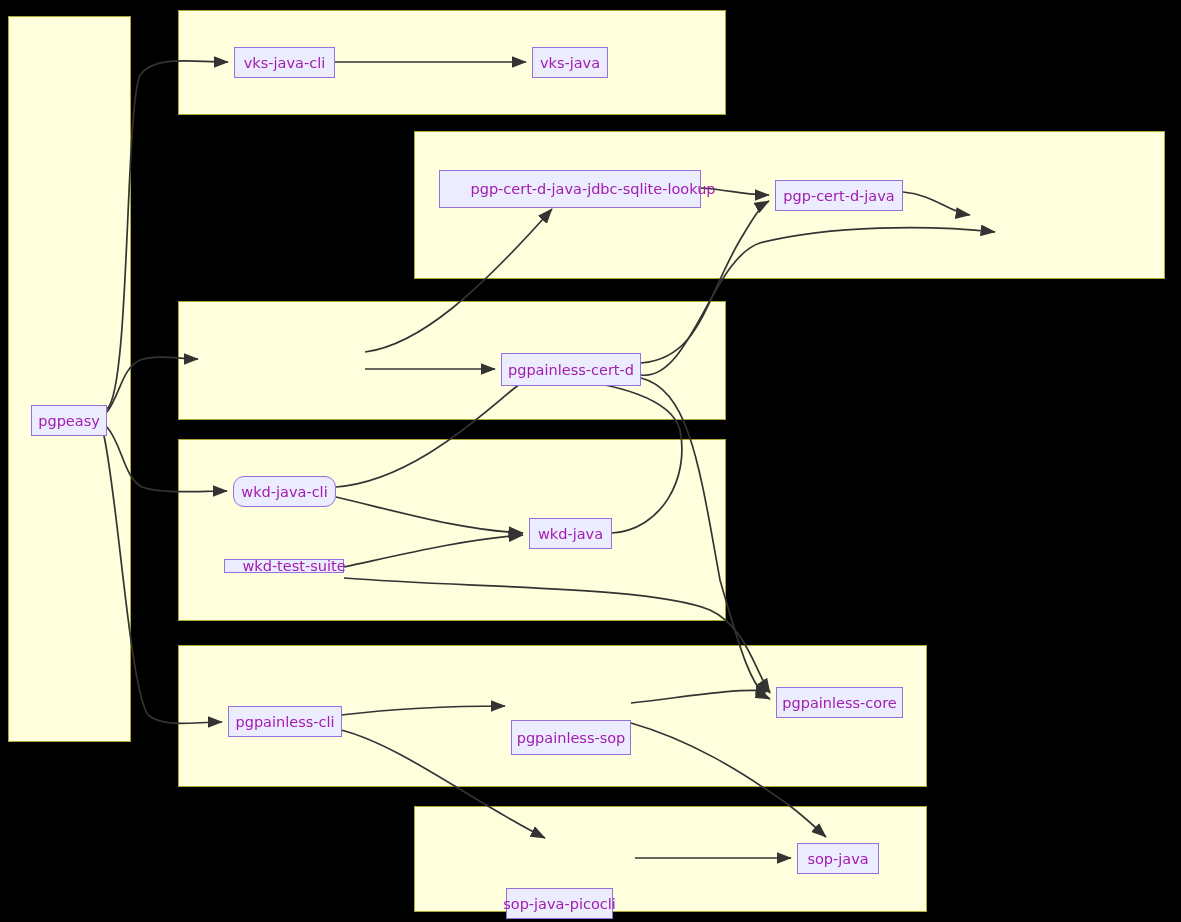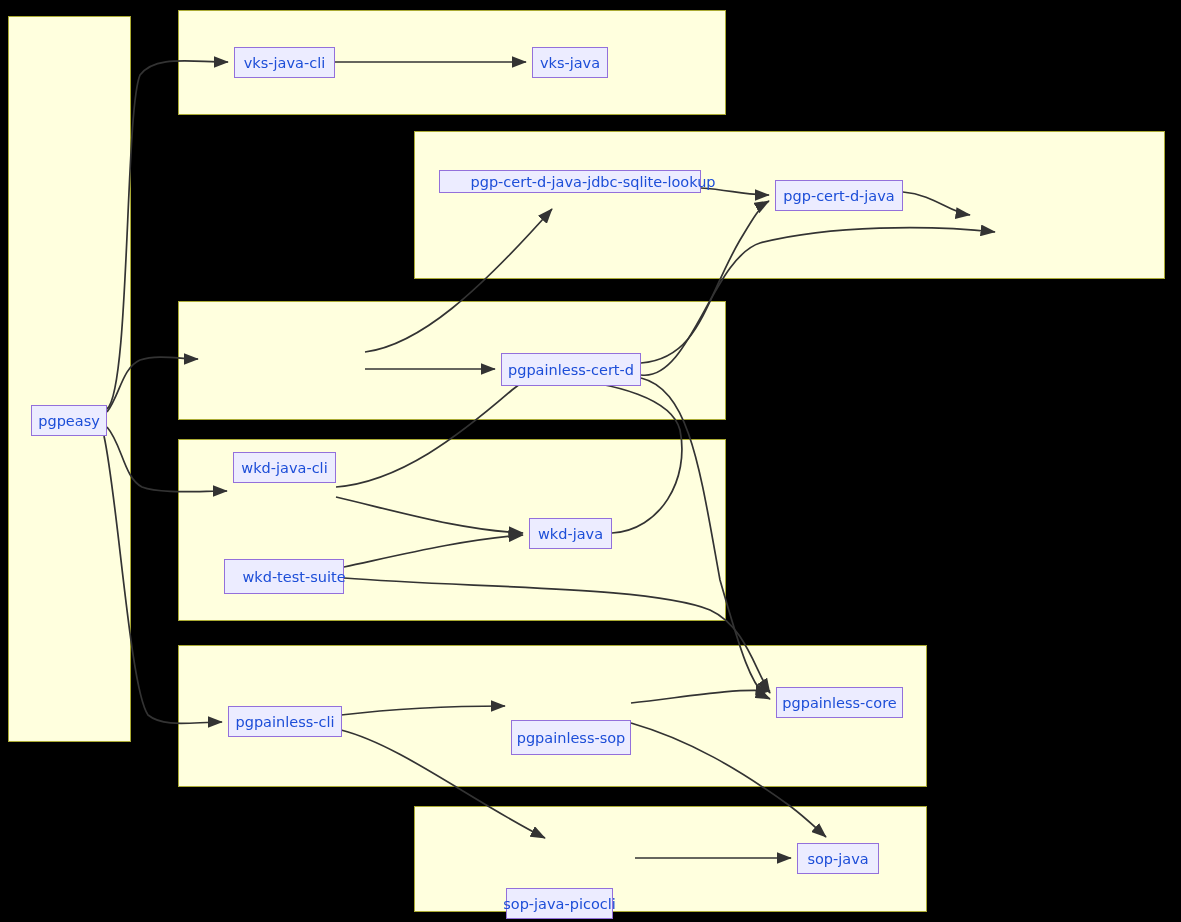--- a/index.html
+++ b/index.html
@@ -41,21 +41,21 @@
   }
   .node {
     position: absolute;
     background: #ececff;
     border: 1px solid #9370db;
     box-sizing: border-box;
     display: flex;
     align-items: center;
     justify-content: center;
     font-size: 14.5px;
-    color: #1d4ed8;
+    color: #a21caf;
     white-space: nowrap;
     z-index: 10;
     border-radius: 0px;
   }
 </style>
 </head>
 <body>
 
 <div id="stage">
 
@@ -108,25 +108,25 @@
         <path d="M341,730 C400,745 470,800 545,838" marker-end="url(#arrowhead)"></path>
         <path d="M631,703 C680,698 730,688 770,691" marker-end="url(#arrowhead)"></path>
         <path d="M631,723 C690,740 740,770 790,806 C806,818 818,830 826,837" marker-end="url(#arrowhead)"></path>
         <path d="M635,858 L791,858" marker-end="url(#arrowhead)"></path>
       </g>
   </svg>
 
   <div class="node" id="node-pgpeasy" style="left: 31px; top: 405px; width: 76px; height: 31px;">pgpeasy</div>
   <div class="node" id="node-vks-java-cli" style="left: 234px; top: 47px; width: 101px; height: 31px;">vks-java-cli</div>
   <div class="node" id="node-vks-java" style="left: 532px; top: 47px; width: 76px; height: 31px;">vks-java</div>
-  <div class="node" id="node-pgp-cert-d-java-jdbc-sqlite-lookup" style="left: 439px; top: 170px; width: 262px; height: 23px; padding-left: 46px;">pgp-cert-d-java-jdbc-sqlite-lookup</div>
+  <div class="node" id="node-pgp-cert-d-java-jdbc-sqlite-lookup" style="left: 439px; top: 170px; width: 262px; height: 38px; padding-left: 46px;">pgp-cert-d-java-jdbc-sqlite-lookup</div>
   <div class="node" id="node-pgp-cert-d-java" style="left: 775px; top: 180px; width: 128px; height: 31px; text-align: right;">pgp-cert-d-java</div>
   <div class="node" id="node-pgpainless-cert-d" style="left: 501px; top: 353px; width: 140px; height: 33px;">pgpainless-cert-d</div>
-  <div class="node" id="node-wkd-java-cli" style="left: 233px; top: 452px; width: 103px; height: 31px;">wkd-java-cli</div>
+  <div class="node" id="node-wkd-java-cli" style="left: 233px; top: 476px; width: 103px; height: 31px; border-radius: 11px;">wkd-java-cli</div>
   <div class="node" id="node-wkd-java" style="left: 529px; top: 518px; width: 83px; height: 31px;">wkd-java</div>
-  <div class="node" id="node-wkd-test-suite" style="left: 224px; top: 559px; width: 120px; height: 35px; padding-left: 20px;">wkd-test-suite</div>
+  <div class="node" id="node-wkd-test-suite" style="left: 224px; top: 559px; width: 120px; height: 14px; padding-left: 20px;">wkd-test-suite</div>
   <div class="node" id="node-pgpainless-cli" style="left: 228px; top: 706px; width: 114px; height: 31px;">pgpainless-cli</div>
   <div class="node" id="node-pgpainless-sop" style="left: 511px; top: 720px; width: 120px; height: 35px;">pgpainless-sop</div>
   <div class="node" id="node-pgpainless-core" style="left: 776px; top: 687px; width: 127px; height: 31px;">pgpainless-core</div>
   <div class="node" id="node-sop-java-picocli" style="left: 506px; top: 888px; width: 107px; height: 31px;">sop-java-picocli</div>
   <div class="node" id="node-sop-java" style="left: 797px; top: 843px; width: 82px; height: 31px;">sop-java</div>
 
 </div>
 
 </body></html>

